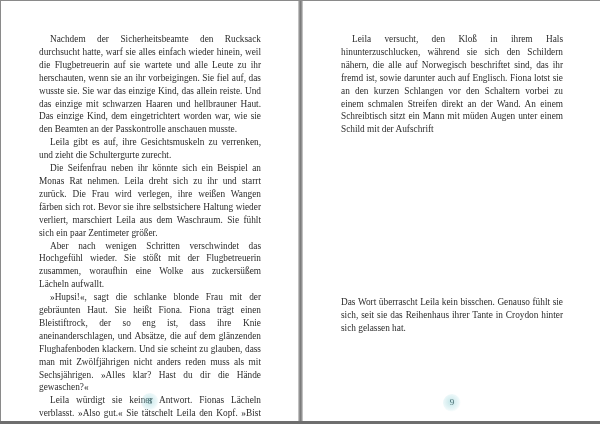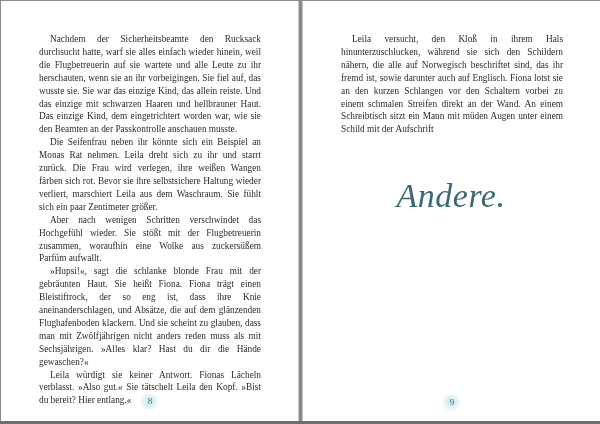--- a/index.html
+++ b/index.html
@@ -54,39 +54,40 @@
     .folio .num { position: relative; top: 3px; }
   </style>
 </head>
 <body>
 
 <div class="spread">
 
   <div class="page left">
     <div class="text">
       <p>Nachdem der Sicherheitsbeamte den Rucksack durchsucht hatte, warf sie alles einfach wieder hinein, weil die Flugbetreuerin auf sie wartete und alle Leute zu ihr herschauten, wenn sie an ihr vorbeigingen. Sie fiel auf, das wusste sie. Sie war das einzige Kind, das allein reiste. Und das einzige mit schwarzen Haaren und hellbrauner Haut. Das einzige Kind, dem eingetrichtert wor­den war, wie sie den Beamten an der Passkontrolle anschauen musste.</p>
+      <p>Leila gibt es auf, ihre Gesichtsmuskeln zu verrenken, und zieht die Schultergurte zurecht.</p>
       <p>Die Seifenfrau neben ihr könnte sich ein Beispiel an Monas Rat nehmen. Leila dreht sich zu ihr und starrt zurück. Die Frau wird verlegen, ihre weißen Wangen färben sich rot. Bevor sie ihre selbstsichere Haltung wieder verliert, marschiert Leila aus dem Waschraum. Sie fühlt sich ein paar Zentimeter größer.</p>
-      <p>Aber nach wenigen Schritten verschwindet das Hochgefühl wieder. Sie stößt mit der Flugbetreuerin zusammen, woraufhin eine Wolke aus zuckersüßem Parfüm aufwallt.</p>
+      <p>Aber nach wenigen Schritten verschwindet das Hochgefühl wieder. Sie stößt mit der Flugbetreuerin zusammen, woraufhin eine Wolke aus zuckersüßem Lächeln aufwallt.</p>
       <p>»Hupsi!«, sagt die schlanke blonde Frau mit der gebräunten Haut. Sie heißt Fiona. Fiona trägt einen Bleistiftrock, der so eng ist, dass ihre Knie aneinanderschlagen, und Absätze, die auf dem glänzenden Flughafenboden klackern. Und sie scheint zu glau­ben, dass man mit Zwölfjährigen nicht anders reden muss als mit Sechsjährigen. »Alles klar? Hast du dir die Hände gewaschen?«</p>
       <p>Leila würdigt sie keiner Antwort. Fionas Lächeln verblasst. »Also gut.« Sie tätschelt Leila den Kopf. »Bist du bereit? Hier entlang.«</p>
     </div>
     <div class="folio">
       <span class="orn"></span>
       <span class="num">8</span>
     </div>
   </div>
 
   <div class="gutter"></div>
 
   <div class="page right">
     <div class="text top">
       <p>Leila versucht, den Kloß in ihrem Hals hinunterzuschlucken, während sie sich den Schildern nähern, die alle auf Norwegisch beschriftet sind, das ihr fremd ist, sowie darunter auch auf Eng­lisch. Fiona lotst sie an den kurzen Schlangen vor den Schaltern vorbei zu einem schmalen Streifen direkt an der Wand. An einem Schreibtisch sitzt ein Mann mit müden Augen unter einem Schild mit der Aufschrift</p>
     </div>
-    <div class="sign">Andere.</div>
     <div class="text bottom">
+      <p class="noindent">Das Wort überrascht Leila kein bisschen. Genauso fühlt sie sich, seit sie das Reihenhaus ihrer Tante in Croydon hinter sich ge­lassen hat.</p>
     </div>
     <div class="folio">
       <span class="orn"></span>
       <span class="num">9</span>
     </div>
   </div>
 
 </div>
 <div class="bottom-edge"></div>
 

